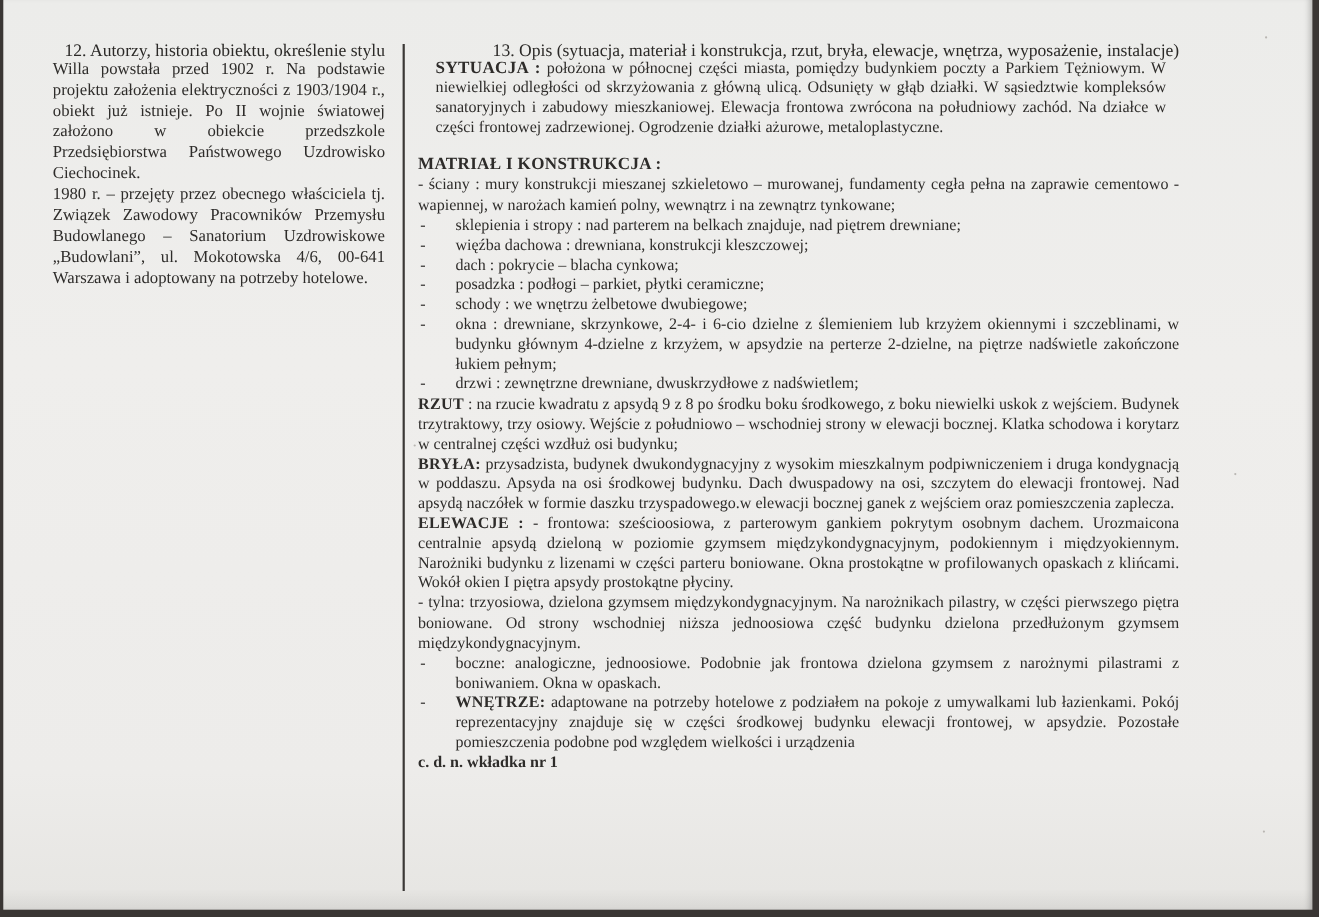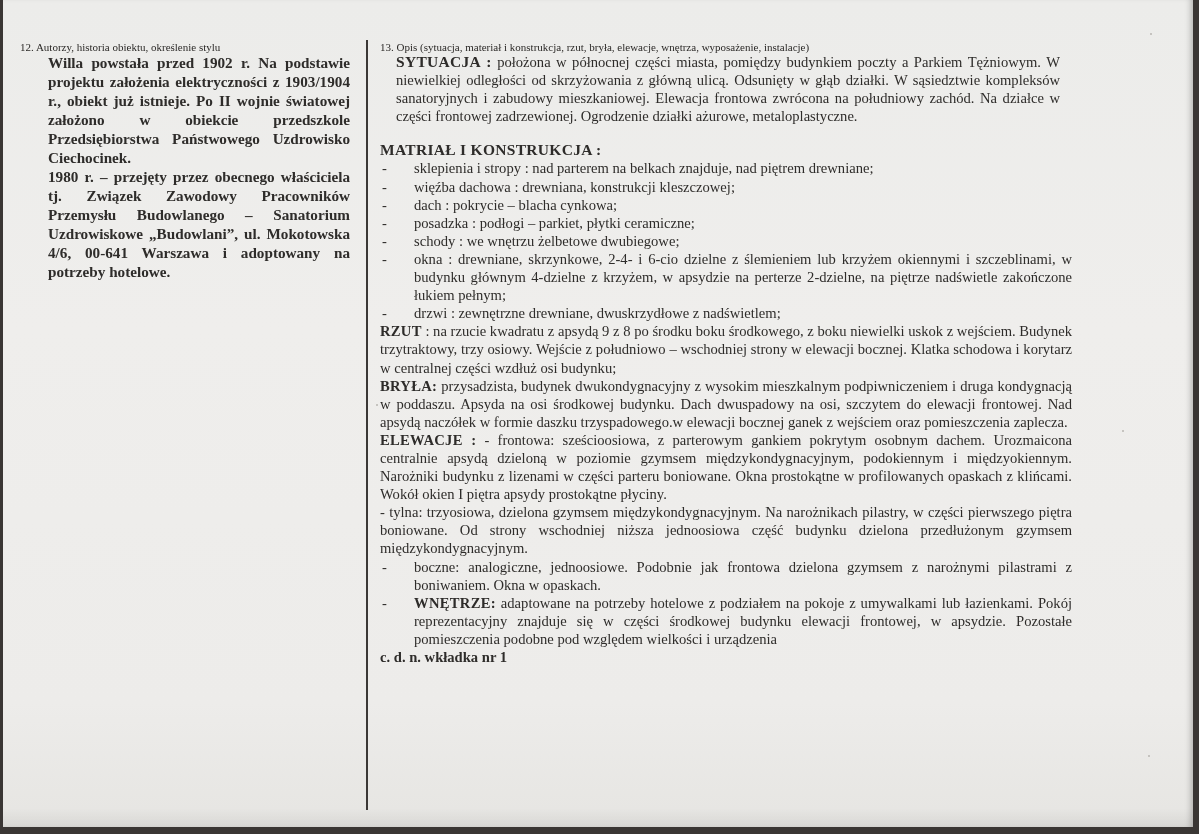--- a/index.html
+++ b/index.html
@@ -23,25 +23,26 @@
     position: absolute; left: 366px; top: 40px; width: 2px; height: 770px;
     background: #3b3836;
   }
   .col-left {
     position: absolute; left: 20px; top: 41px; width: 330px;
   }
   .col-right {
     position: absolute; left: 380px; top: 41px; width: 692px;
   }
   .section-label {
-    font-size: 11px; line-height: 12px; margin: 0 0 0 0; color: #2b2927;
+    font-size: 16px; line-height: 12px; margin: 0 0 0 0; color: #2b2927;
     white-space: nowrap;
+    text-align: right;
   }
   .left-body {
-    margin-left: 28px; font-size: 15.2px; line-height: 19px; text-align: justify; font-weight: bold;
+    margin-left: 28px; font-size: 15.2px; line-height: 19px; text-align: justify;
   }
   .left-body p { margin: 0; }
   .right-body { font-size: 14.6px; line-height: 18.1px; text-align: justify; }
   .right-body p { margin: 0; }
   .right-body .indent { margin-left: 0; }
   b.head { font-weight: bold; letter-spacing: 0.3px; }
   .gap { height: 16px; }
   .bullet {
     display: flex; align-items: flex-start;
   }
@@ -72,20 +73,21 @@
     <p class="indent" style="margin-left:16px;margin-right:12px;">
       <b class="head" style="font-size:15.5px;">SYTUACJA :</b>
       <span>położona w północnej części miasta, pomiędzy budynkiem poczty a Parkiem Tężniowym. W niewielkiej odległości od skrzyżowania z główną ulicą. Odsunięty w głąb działki. W sąsiedztwie kompleksów sanatoryjnych i zabudowy mieszkaniowej. Elewacja frontowa zwrócona na południowy zachód. Na działce w części frontowej zadrzewionej. Ogrodzenie działki ażurowe, metaloplastyczne.</span>
     </p>
 
     <div class="gap"></div>
 
     <p class="indent">
       <b class="head" style="font-size:15.5px;">MATRIAŁ I KONSTRUKCJA :</b>
     </p>
+    <p>- ściany : mury konstrukcji mieszanej szkieletowo – murowanej, fundamenty cegła pełna na zaprawie cementowo - wapiennej, w narożach kamień polny, wewnątrz i na zewnątrz tynkowane;</p>
 
     <div class="bullet">
       <span class="dash">-</span>
       <span class="txt">sklepienia i stropy : nad parterem na belkach znajduje, nad piętrem drewniane;</span>
     </div>
     <div class="bullet">
       <span class="dash">-</span>
       <span class="txt">więźba dachowa : drewniana, konstrukcji kleszczowej;</span>
     </div>
     <div class="bullet">

